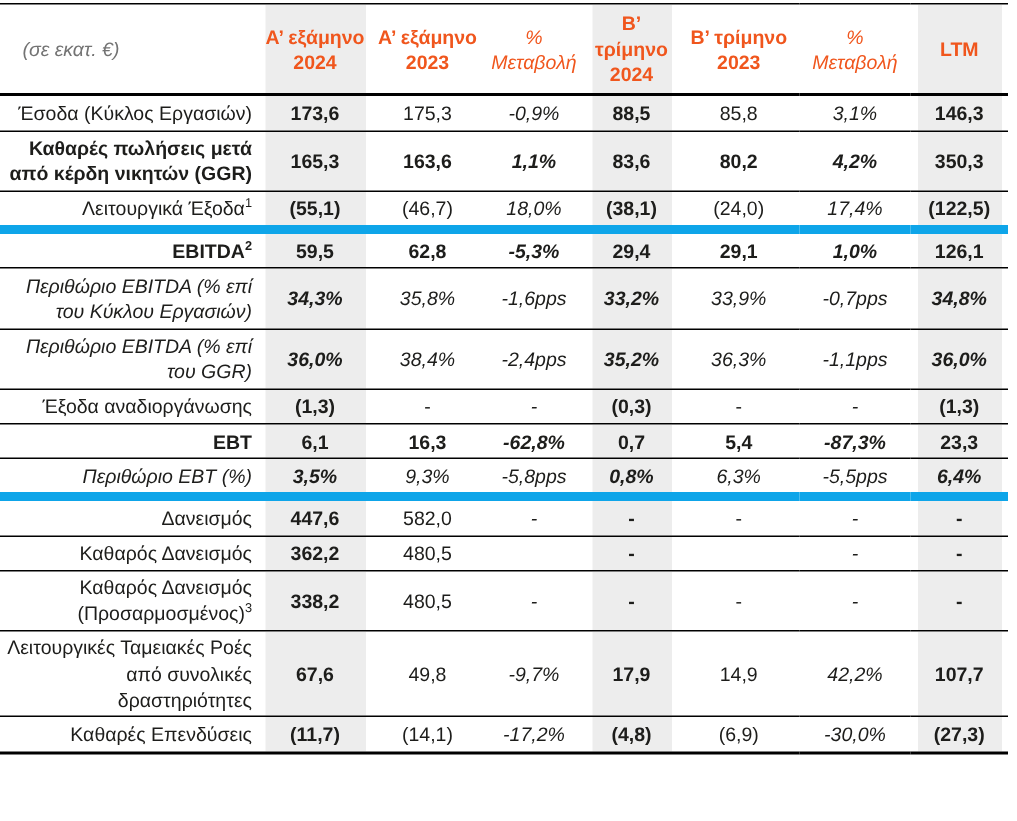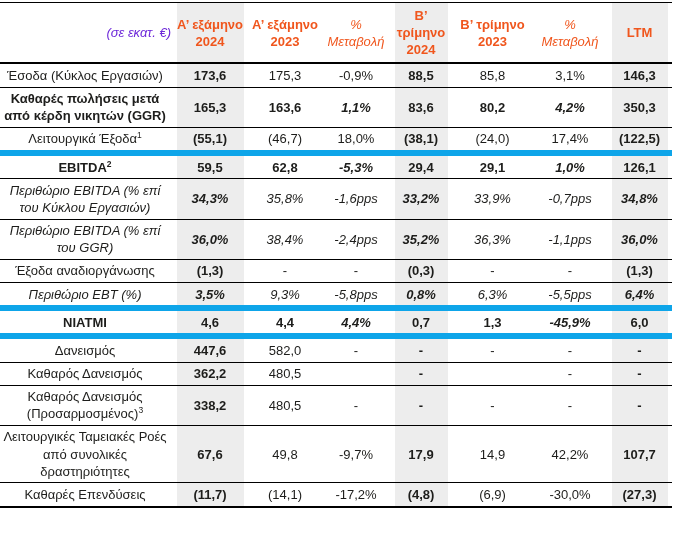--- a/index.html
+++ b/index.html
@@ -27,39 +27,39 @@
   
   tr.header th { border-bottom:2px solid #000; }
   th.colh {
     color:var(--accent);
     white-space:pre-line;
     font-weight:bold;
     padding-top:4px; padding-bottom:4px;
   }
   th.colh.it { font-weight:normal; font-style:italic; }
   th.unit {
-    text-align:right; font-style:italic; font-weight:normal;
-    padding-left:15px; color:#6d28d9;
+    text-align:left; font-style:italic; font-weight:normal;
+    padding-left:15px; color:#737373;
   }
   
   .shade {
     background-image:linear-gradient(var(--shade), var(--shade));
     background-repeat:no-repeat;
     background-position:50% 0;
     background-size:calc(100% - 9px) 100%;
     font-weight:bold;
   }
   
-  td.lab { text-align:center; padding-left:2px; padding-right:4px; }
+  td.lab { text-align:right; padding-left:2px; padding-right:4px; }
   sup { font-size:8.5px; line-height:0; vertical-align:super; }
   
   tr.row-bold td { font-weight:bold; }
   tr.row-bold td.chg { font-style:italic; }
   tr.row-italic td { font-style:italic; }
-  td.val.chg { }
+  td.val.chg { font-style:italic; }
   
   tr.b1  td { border-bottom:1px solid #000; }
   tr.b15 td { border-bottom:1.5px solid #000; }
   tr.b2  td { border-bottom:6px solid #0ea5e9; }
   tr.b25 td { border-bottom:2.5px solid #000; }
 </style>
 </head>
 <body style="--accent: #F0561D; --shade: #EDEDED; color: rgb(29, 29, 27);">
 
 <div class="wrap">
@@ -157,40 +157,40 @@
         <tr class="b1 row-normal">
           <td class="lab">Έξοδα αναδιοργάνωσης</td>
           <td class="val shade">(1,3)</td>
           <td class="val">-</td>
           <td class="val chg">-</td>
           <td class="val shade">(0,3)</td>
           <td class="val">-</td>
           <td class="val chg">-</td>
           <td class="val shade">(1,3)</td>
         </tr>
+        <tr class="b1 row-bold">
+          <td class="lab">EBT</td>
+          <td class="val shade">6,1</td>
+          <td class="val">16,3</td>
+          <td class="val chg">-62,8%</td>
+          <td class="val shade">0,7</td>
+          <td class="val">5,4</td>
+          <td class="val chg">-87,3%</td>
+          <td class="val shade">23,3</td>
+        </tr>
         <tr class="b2 row-italic">
           <td class="lab">Περιθώριο EBT (%)</td>
           <td class="val shade">3,5%</td>
           <td class="val">9,3%</td>
           <td class="val chg">-5,8pps</td>
           <td class="val shade">0,8%</td>
           <td class="val">6,3%</td>
           <td class="val chg">-5,5pps</td>
           <td class="val shade">6,4%</td>
         </tr>
-        <tr class="b2 row-bold">
-          <td class="lab">NIATMI</td>
-          <td class="val shade">4,6</td>
-          <td class="val">4,4</td>
-          <td class="val chg">4,4%</td>
-          <td class="val shade">0,7</td>
-          <td class="val">1,3</td>
-          <td class="val chg">-45,9%</td>
-          <td class="val shade">6,0</td>
-        </tr>
         <tr class="b1 row-normal">
           <td class="lab">Δανεισμός</td>
           <td class="val shade">447,6</td>
           <td class="val">582,0</td>
           <td class="val chg">-</td>
           <td class="val shade">-</td>
           <td class="val">-</td>
           <td class="val chg">-</td>
           <td class="val shade">-</td>
         </tr>

